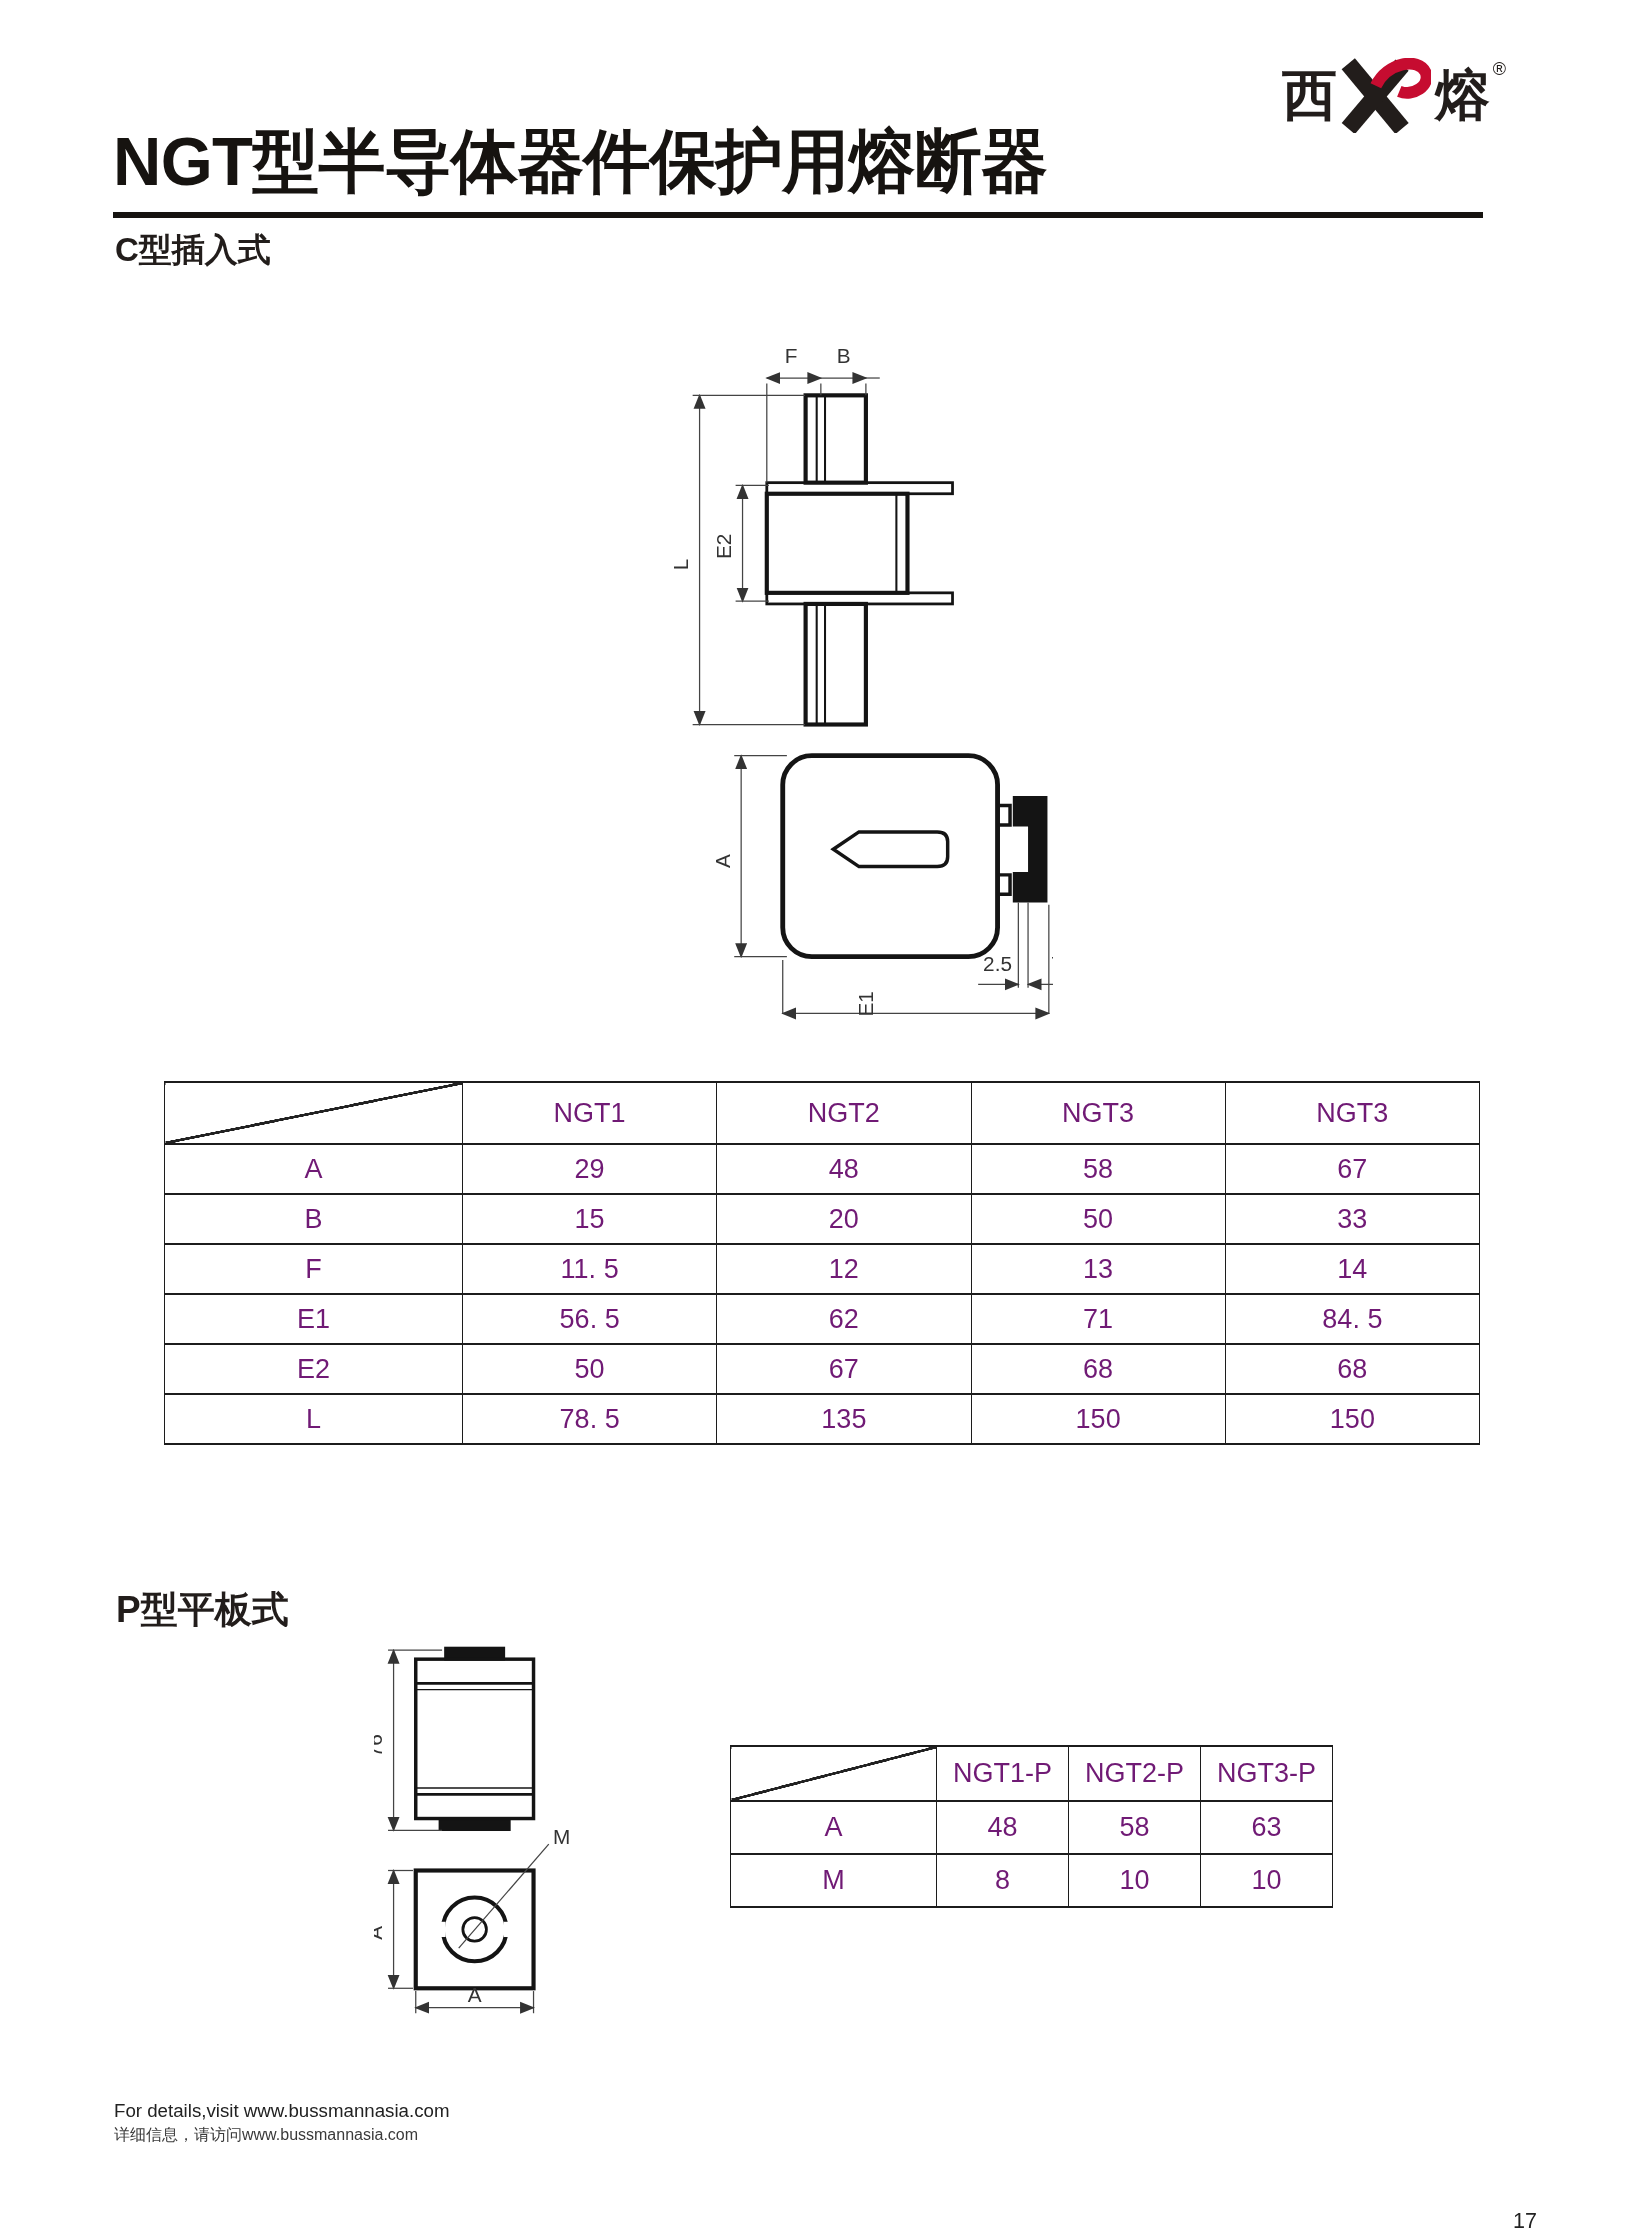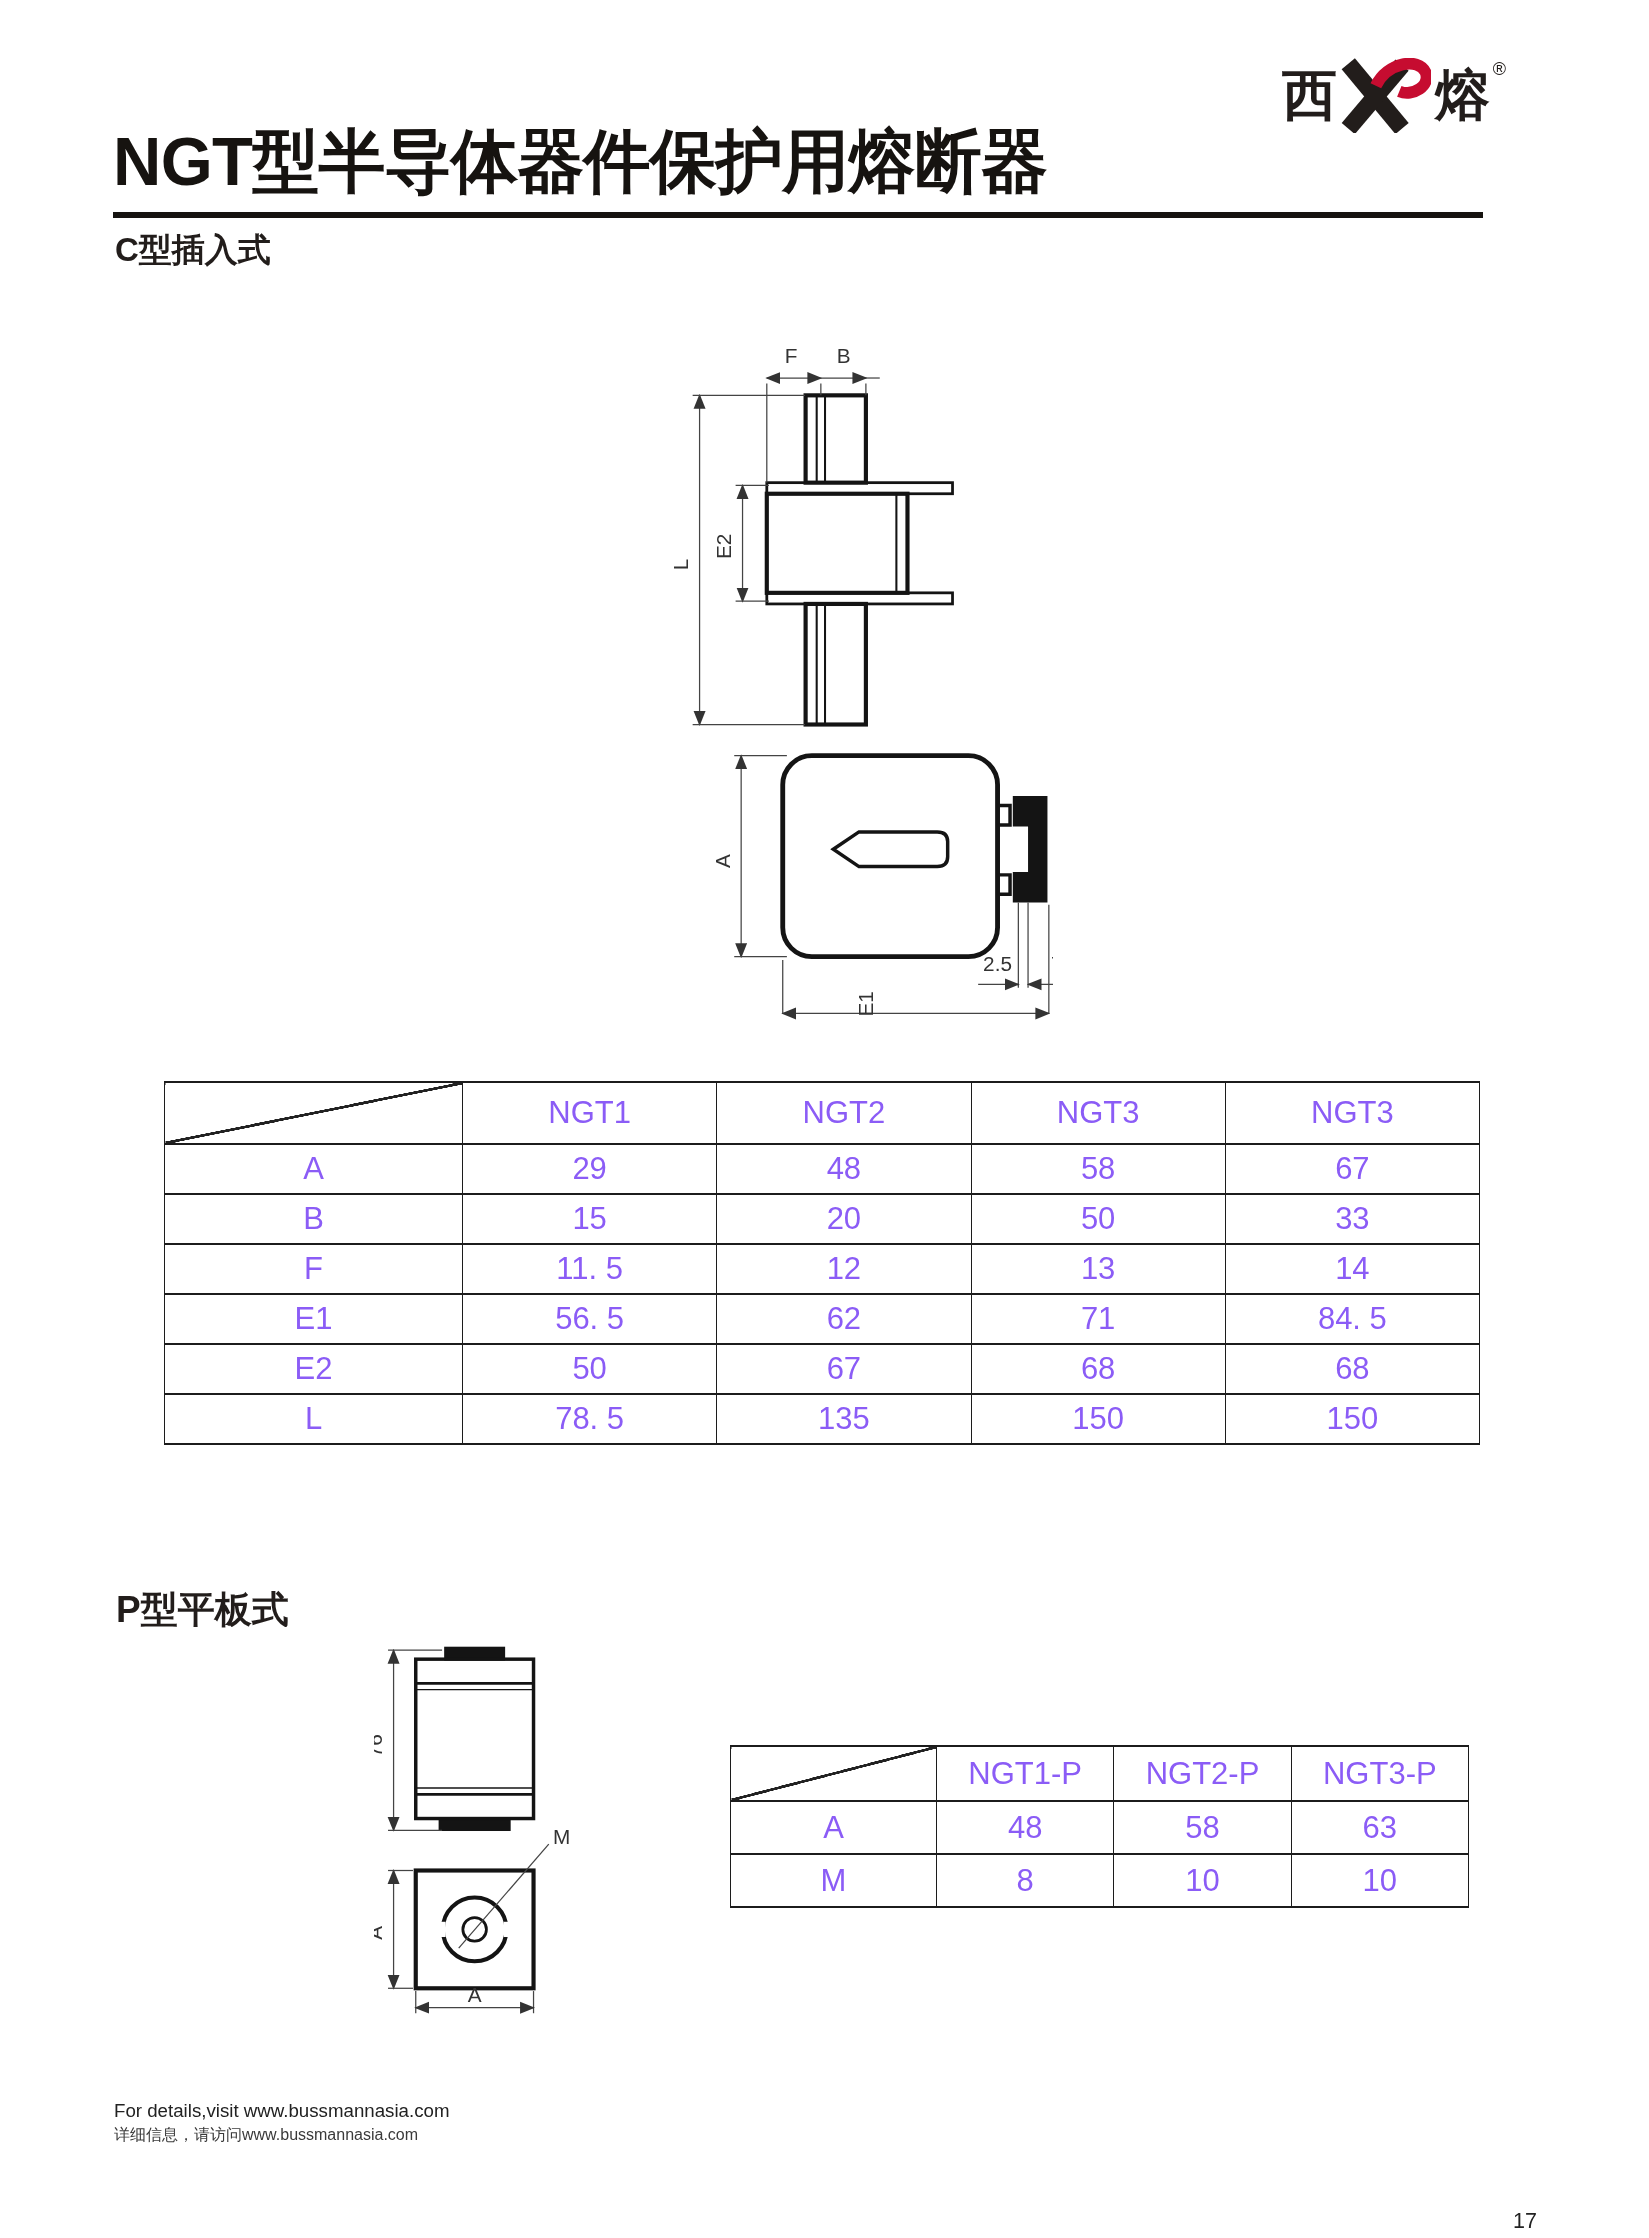--- a/index.html
+++ b/index.html
@@ -28,28 +28,28 @@
   #p-heading { left:116px; top:1585px; font-size:37px; }
   
   svg .part  { stroke:#141414; fill:none; }
   svg .partf { stroke:none; fill:#141414; }
   svg .dim   { stroke:var(--dim); stroke-width:1.8; fill:none; }
   svg .dimtxt{ font-size:30px; fill:#333; font-family:"Liberation Sans",sans-serif; }
   
   .dim-table { border-collapse:collapse; table-layout:fixed; background:#fff; position:absolute; }
   .dim-table th, .dim-table td {
     border:1.4px solid #1c1c1c; border-top-width:2.8px; border-bottom-width:2.8px;
-    text-align:center; vertical-align:middle; font-weight:400; font-size:31px; color:#8b5cf6;
+    text-align:center; vertical-align:middle; font-weight:400; font-size:27px; color:#701a75;
     overflow:hidden;
   }
   #c-table { left:164px; top:1081px; width:1316px; }
   #c-table thead tr { height:62px; }
   #c-table tbody tr { height:50px; }
   #c-table th:first-child { width:298px; }
-  #p-table { left:730px; top:1745px; width:739px; }
+  #p-table { left:730px; top:1745px; width:603px; }
   #p-table thead tr { height:55px; }
   #p-table tbody tr { height:53px; }
   #p-table th:first-child { width:206px; }
   .diag {
     background:linear-gradient(to bottom right,
       #fff calc(50% - 1.4px), #222 calc(50% - 1.4px), #222 calc(50% + 1.4px), #fff calc(50% + 1.4px));
   }
   
   .footer { position:absolute; left:114px; top:2099px; font-size:18.7px; color:#222; line-height:1.33; }
   .footer .cn { font-size:16px; color:#3a3a3a; }

